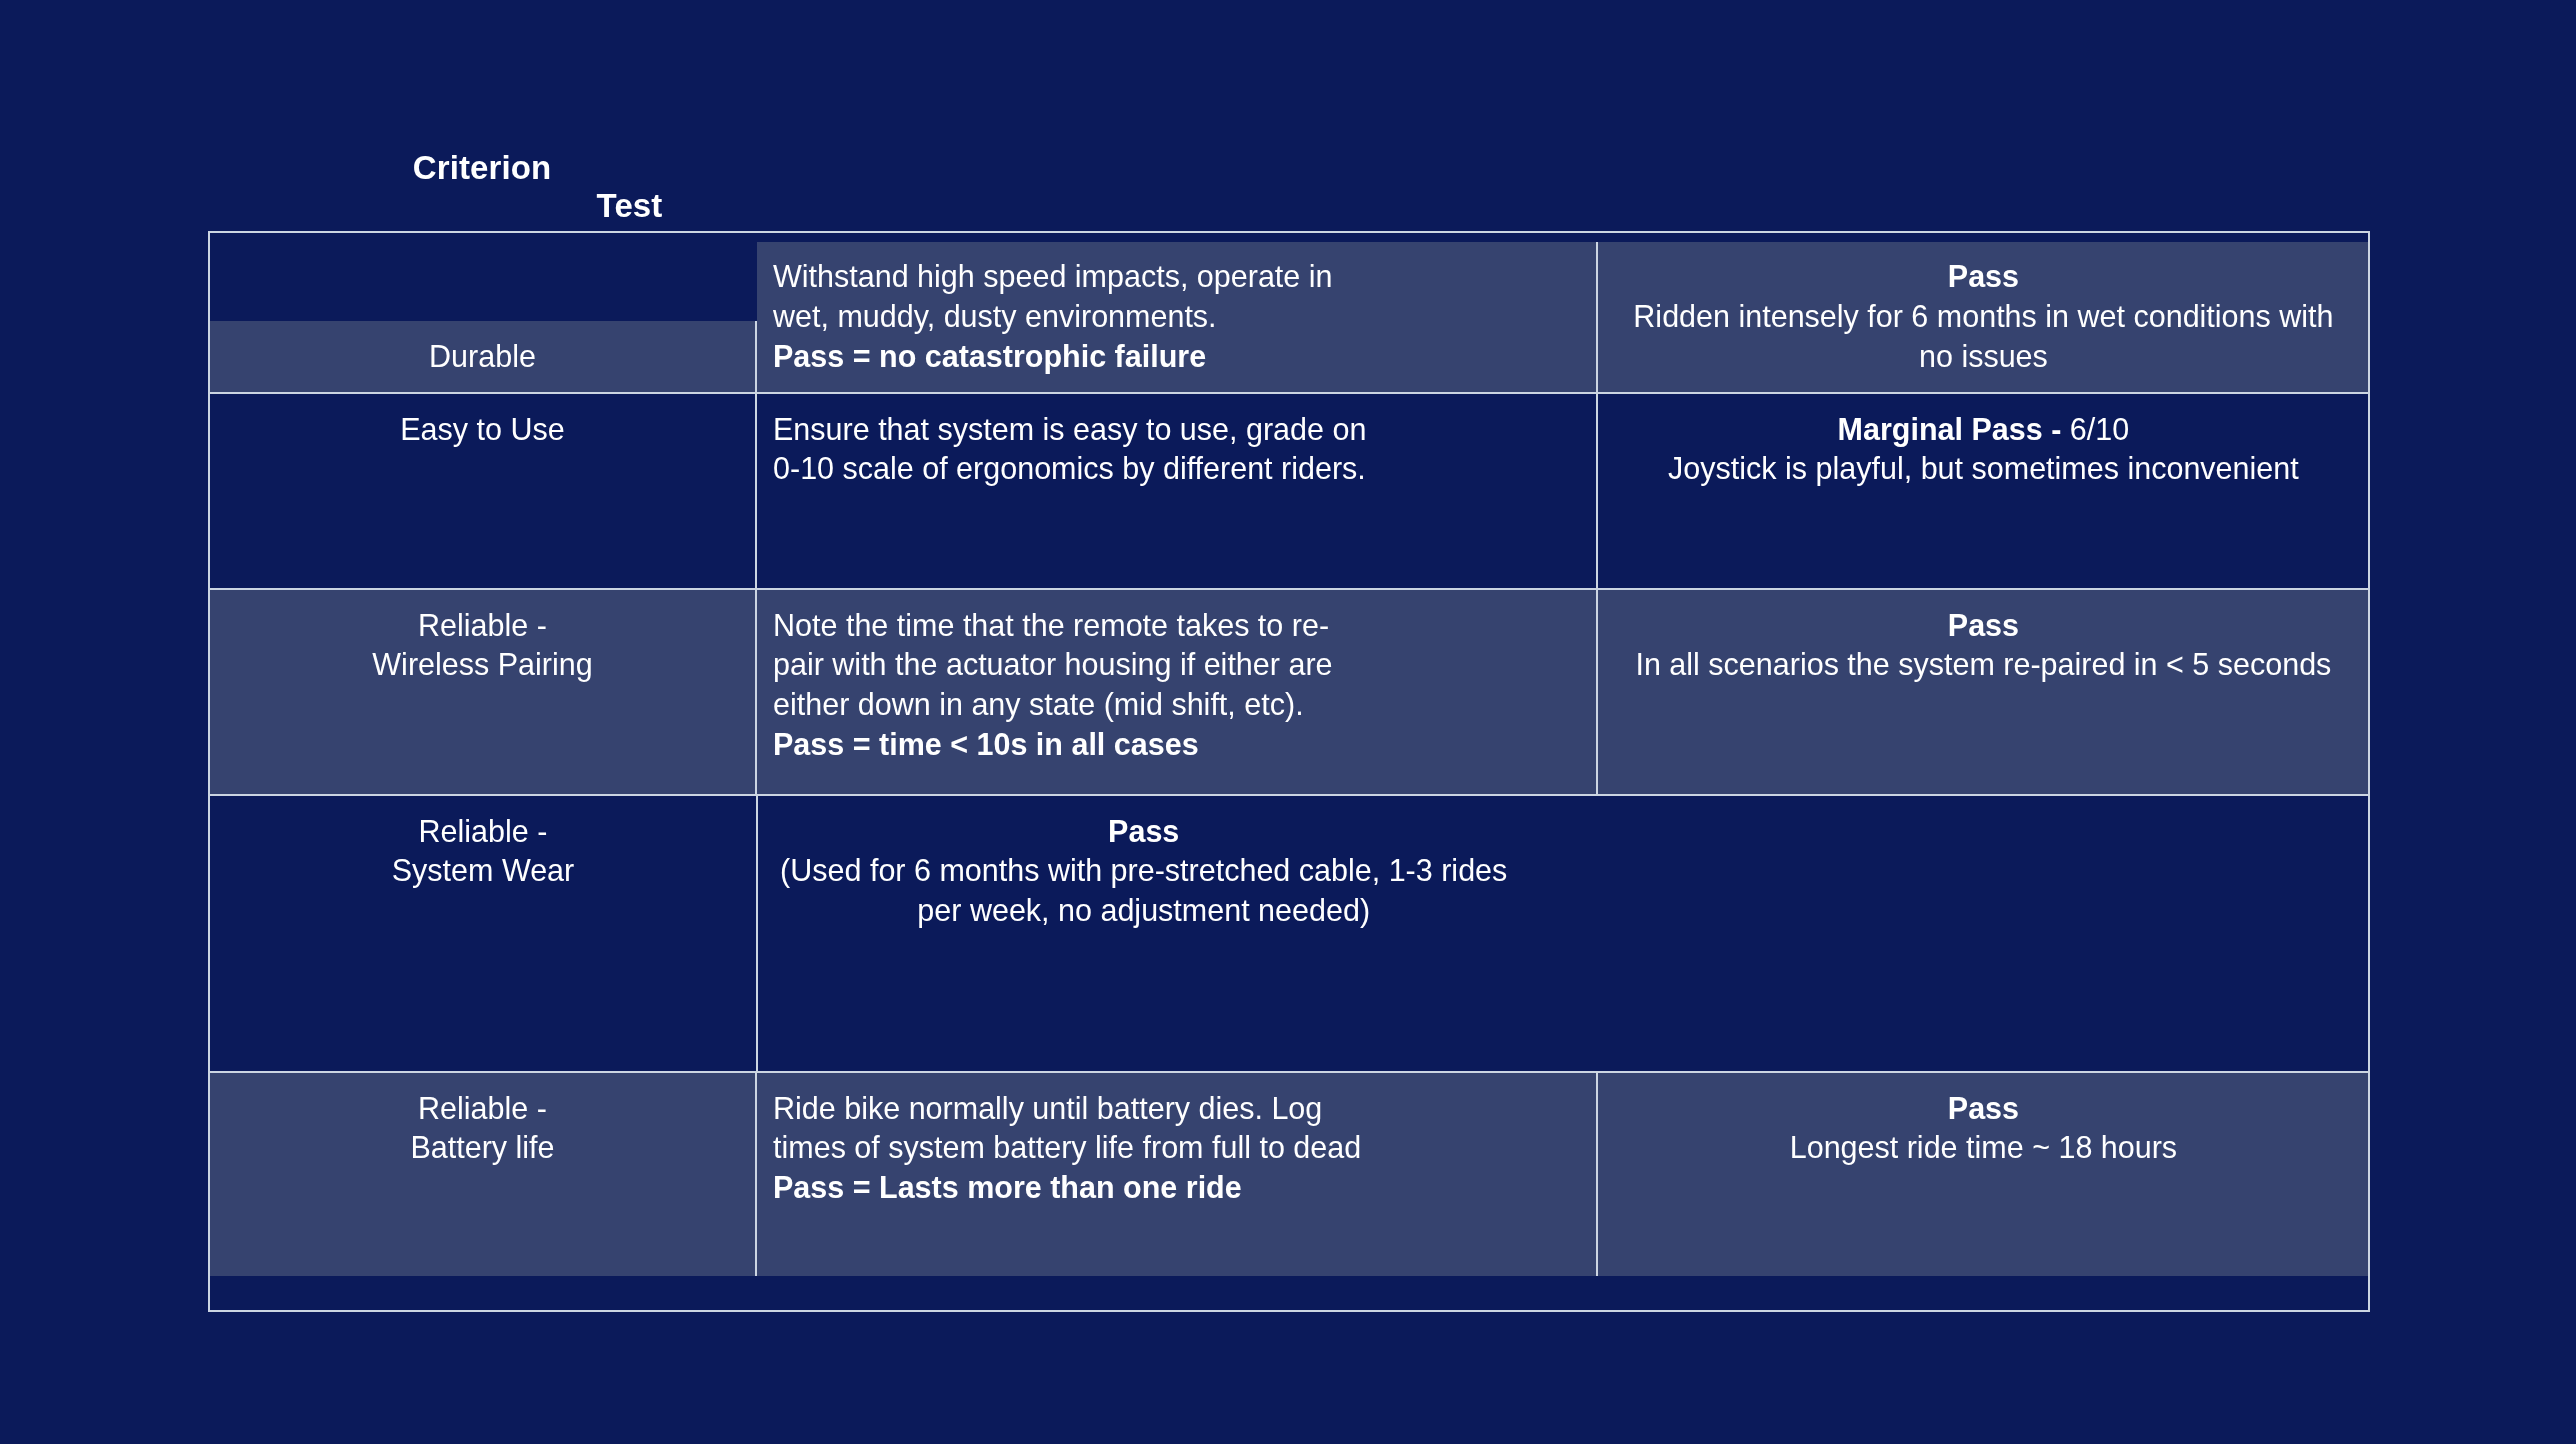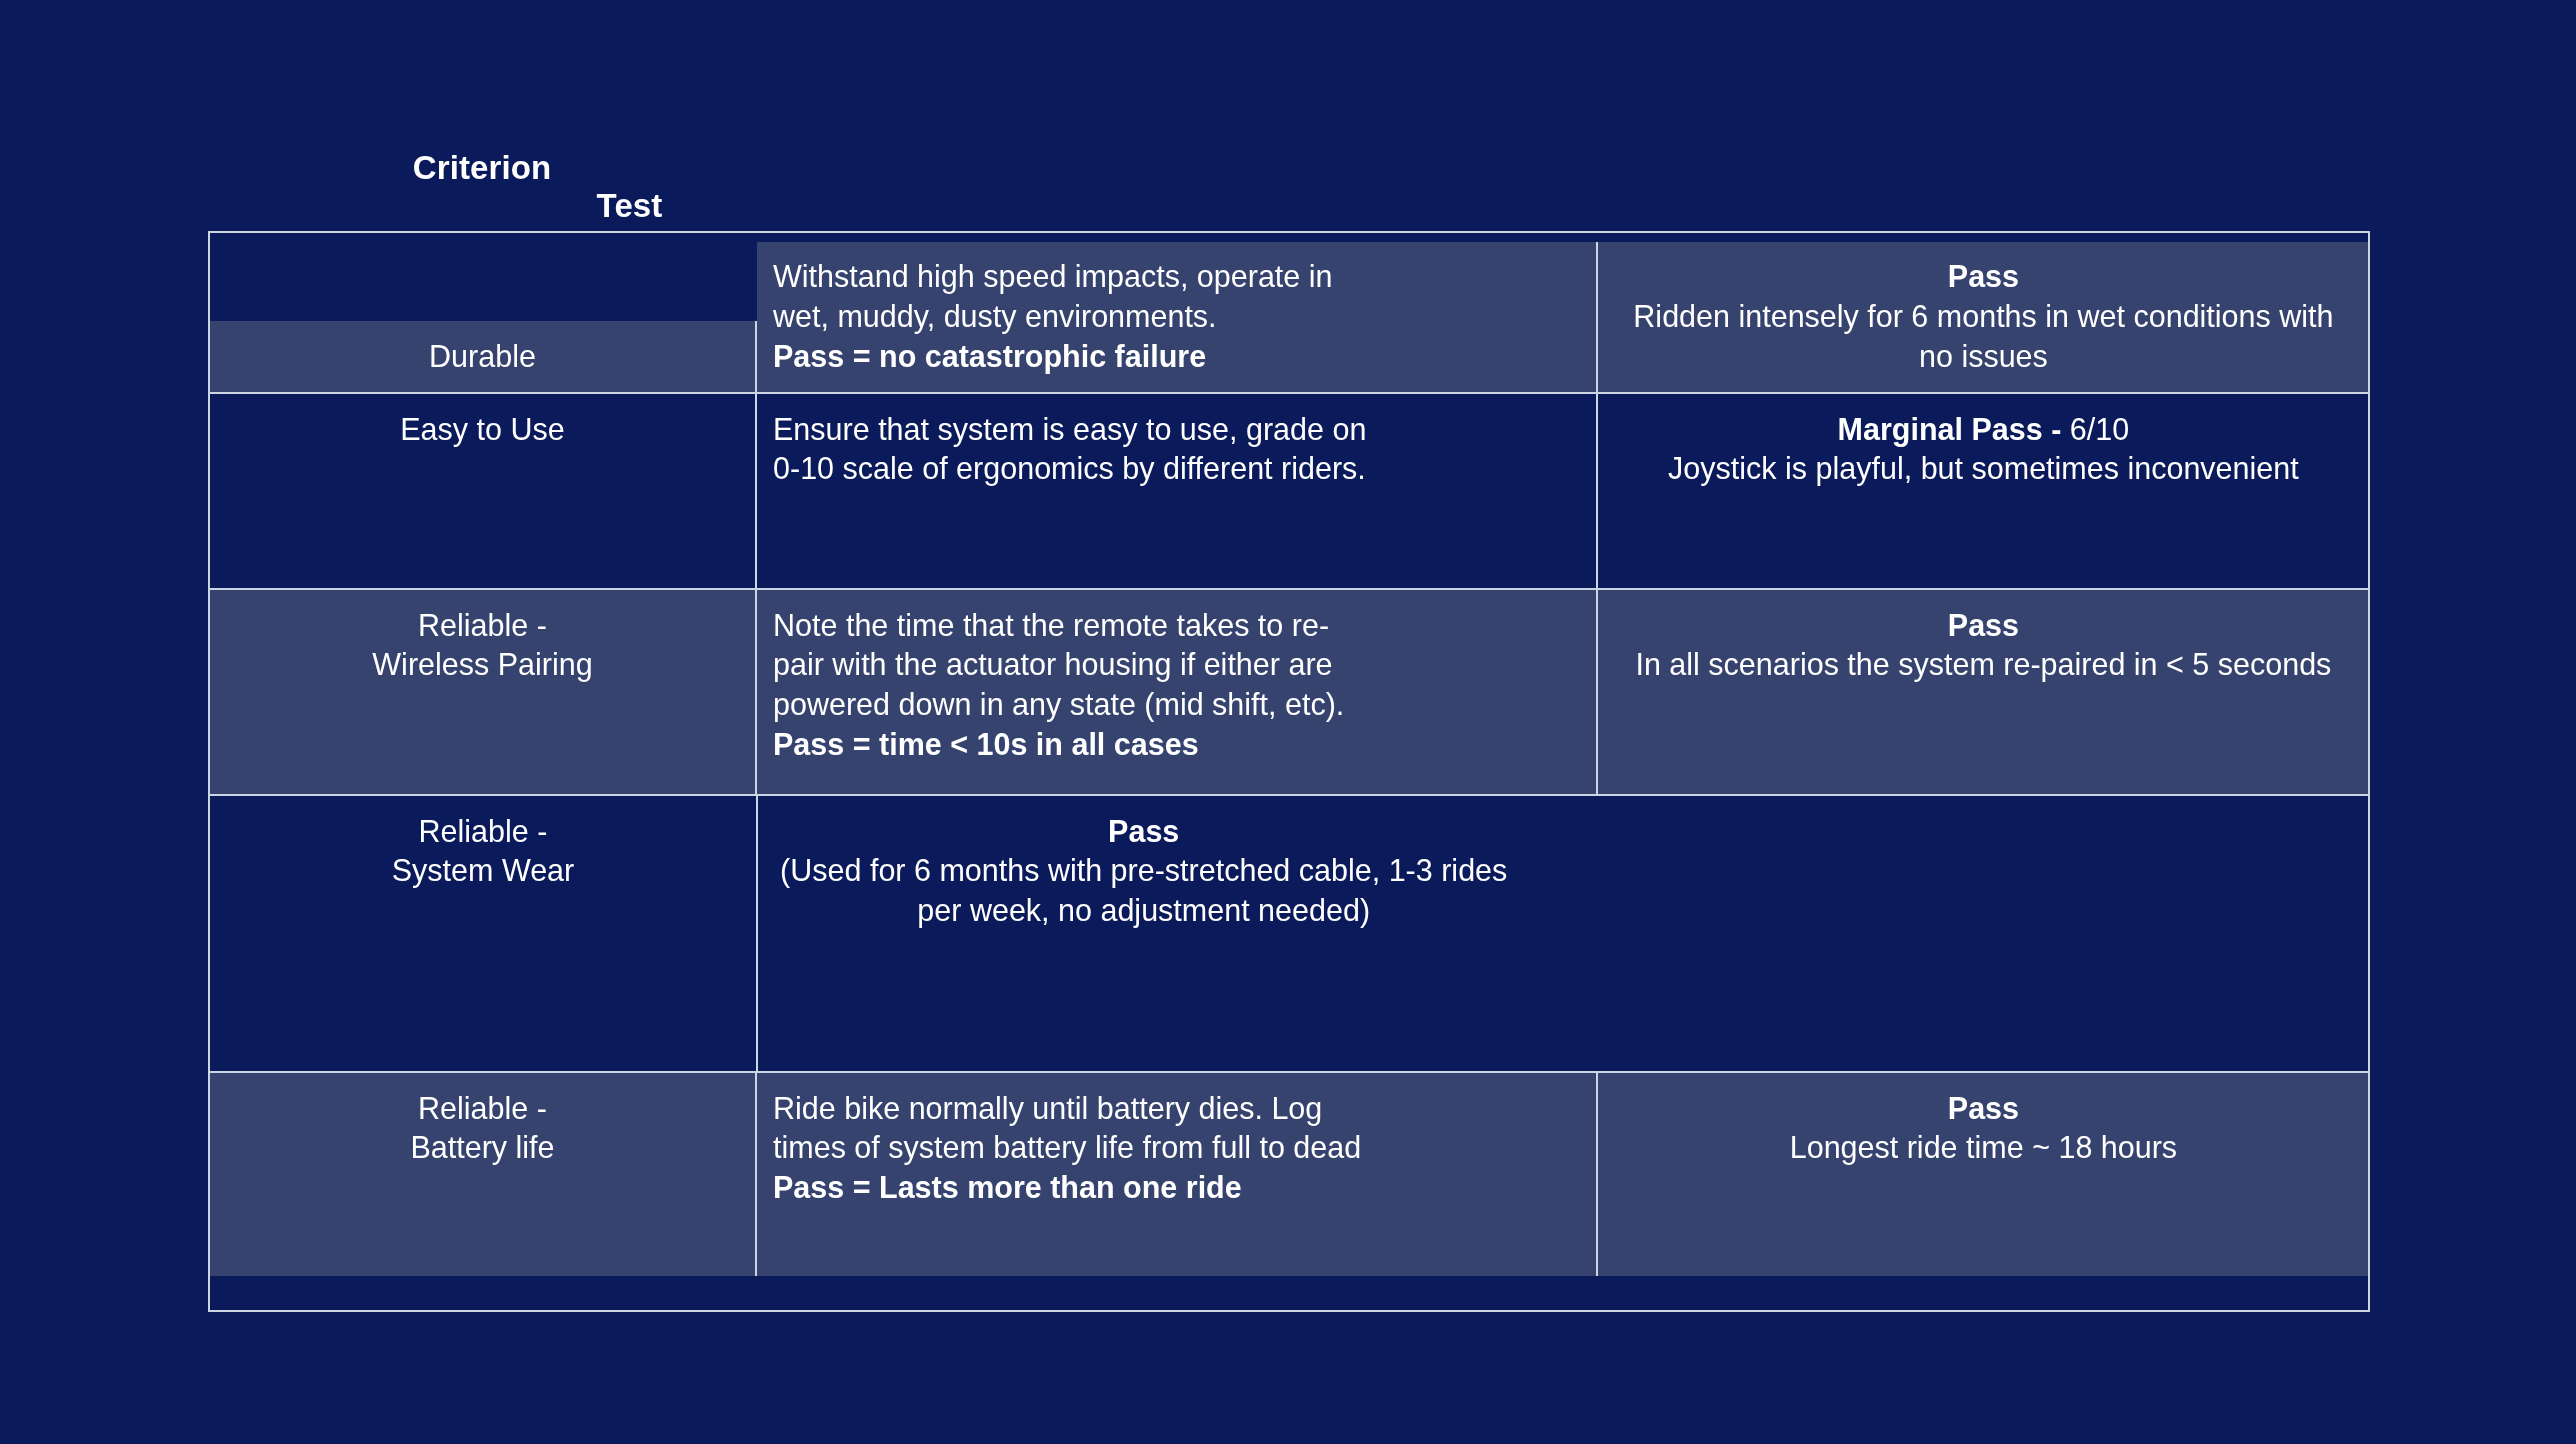--- a/index.html
+++ b/index.html
@@ -131,21 +131,21 @@
     </div>
 
     <div class="row light r3">
       <div class="cell criterion">
         <span class="line">Reliable -</span>
         <span class="line">Wireless Pairing</span>
       </div>
       <div class="cell test">
         <span class="line">Note the time that the remote takes to re-</span>
         <span class="line">pair with the actuator housing if either are</span>
-        <span class="line">powered down in any state (mid shift, etc).</span>
+        <span class="line">either down in any state (mid shift, etc).</span>
         <span class="line bold">Pass = time &lt; 10s in all cases</span>
       </div>
       <div class="cell result">
         <span class="line bold">Pass</span>
         <span class="line">In all scenarios the system re-paired in &lt; 5 seconds</span>
       </div>
     </div>
 
     <div class="row dark r4">
       <div class="cell criterion">

